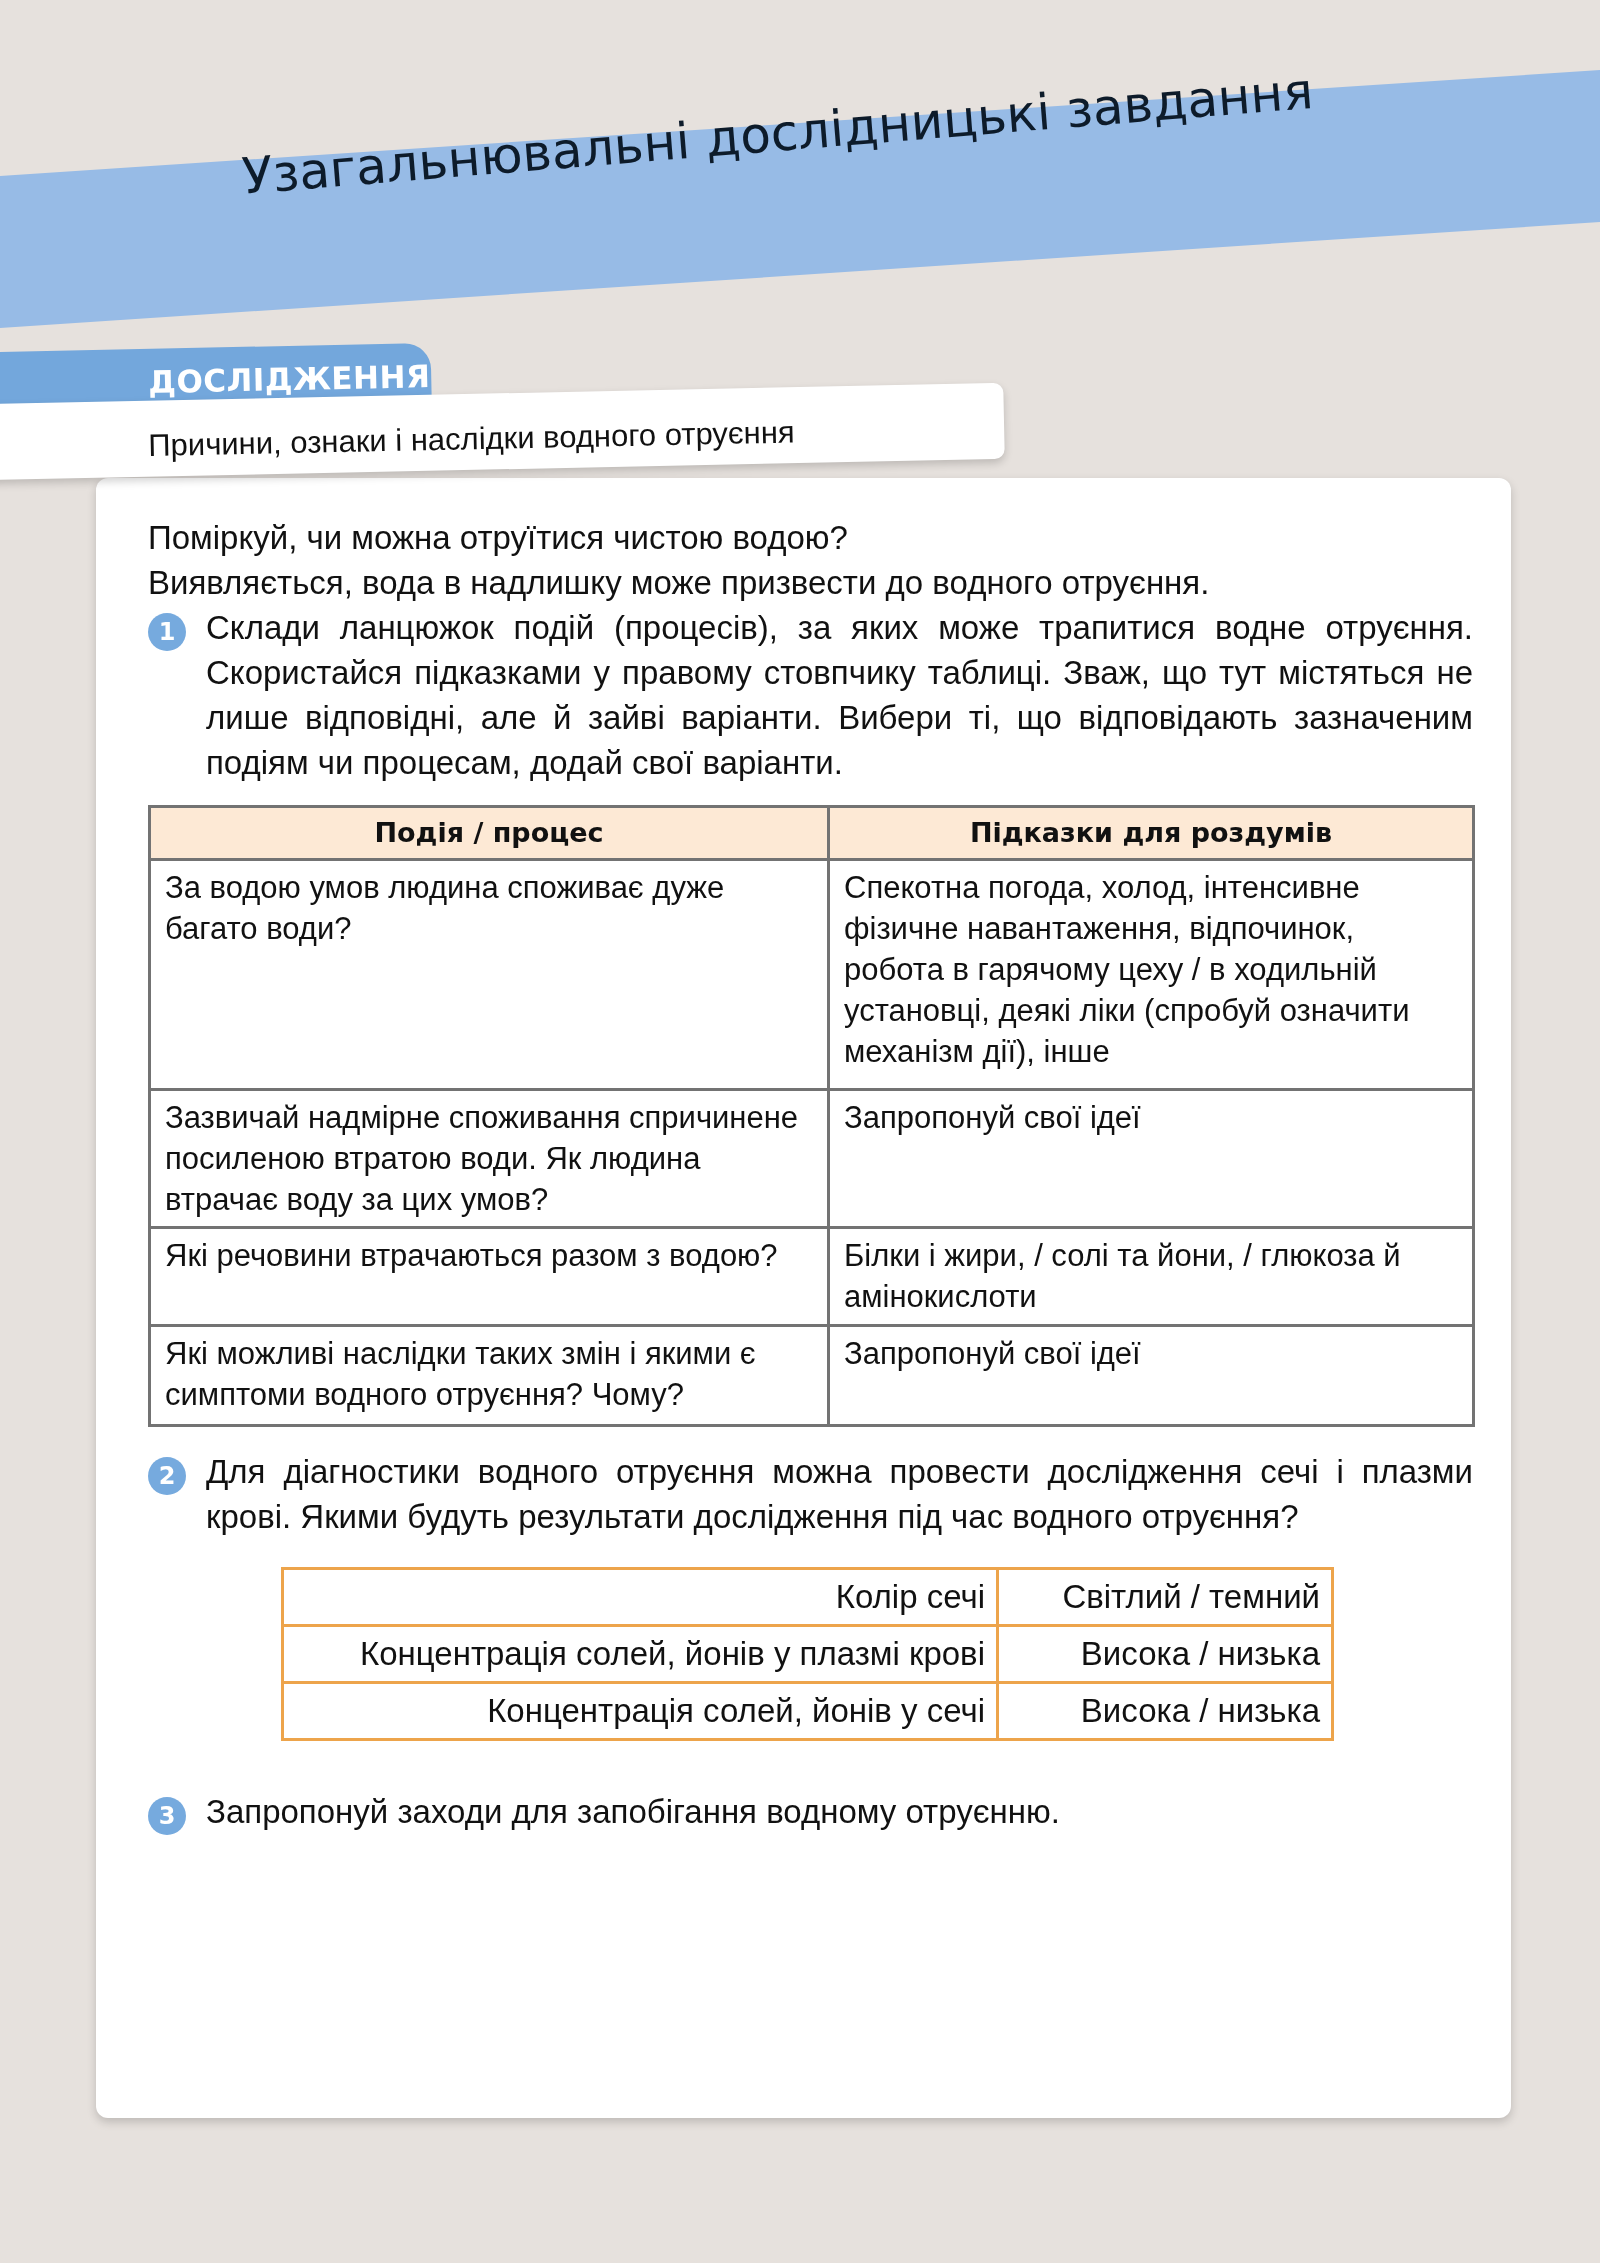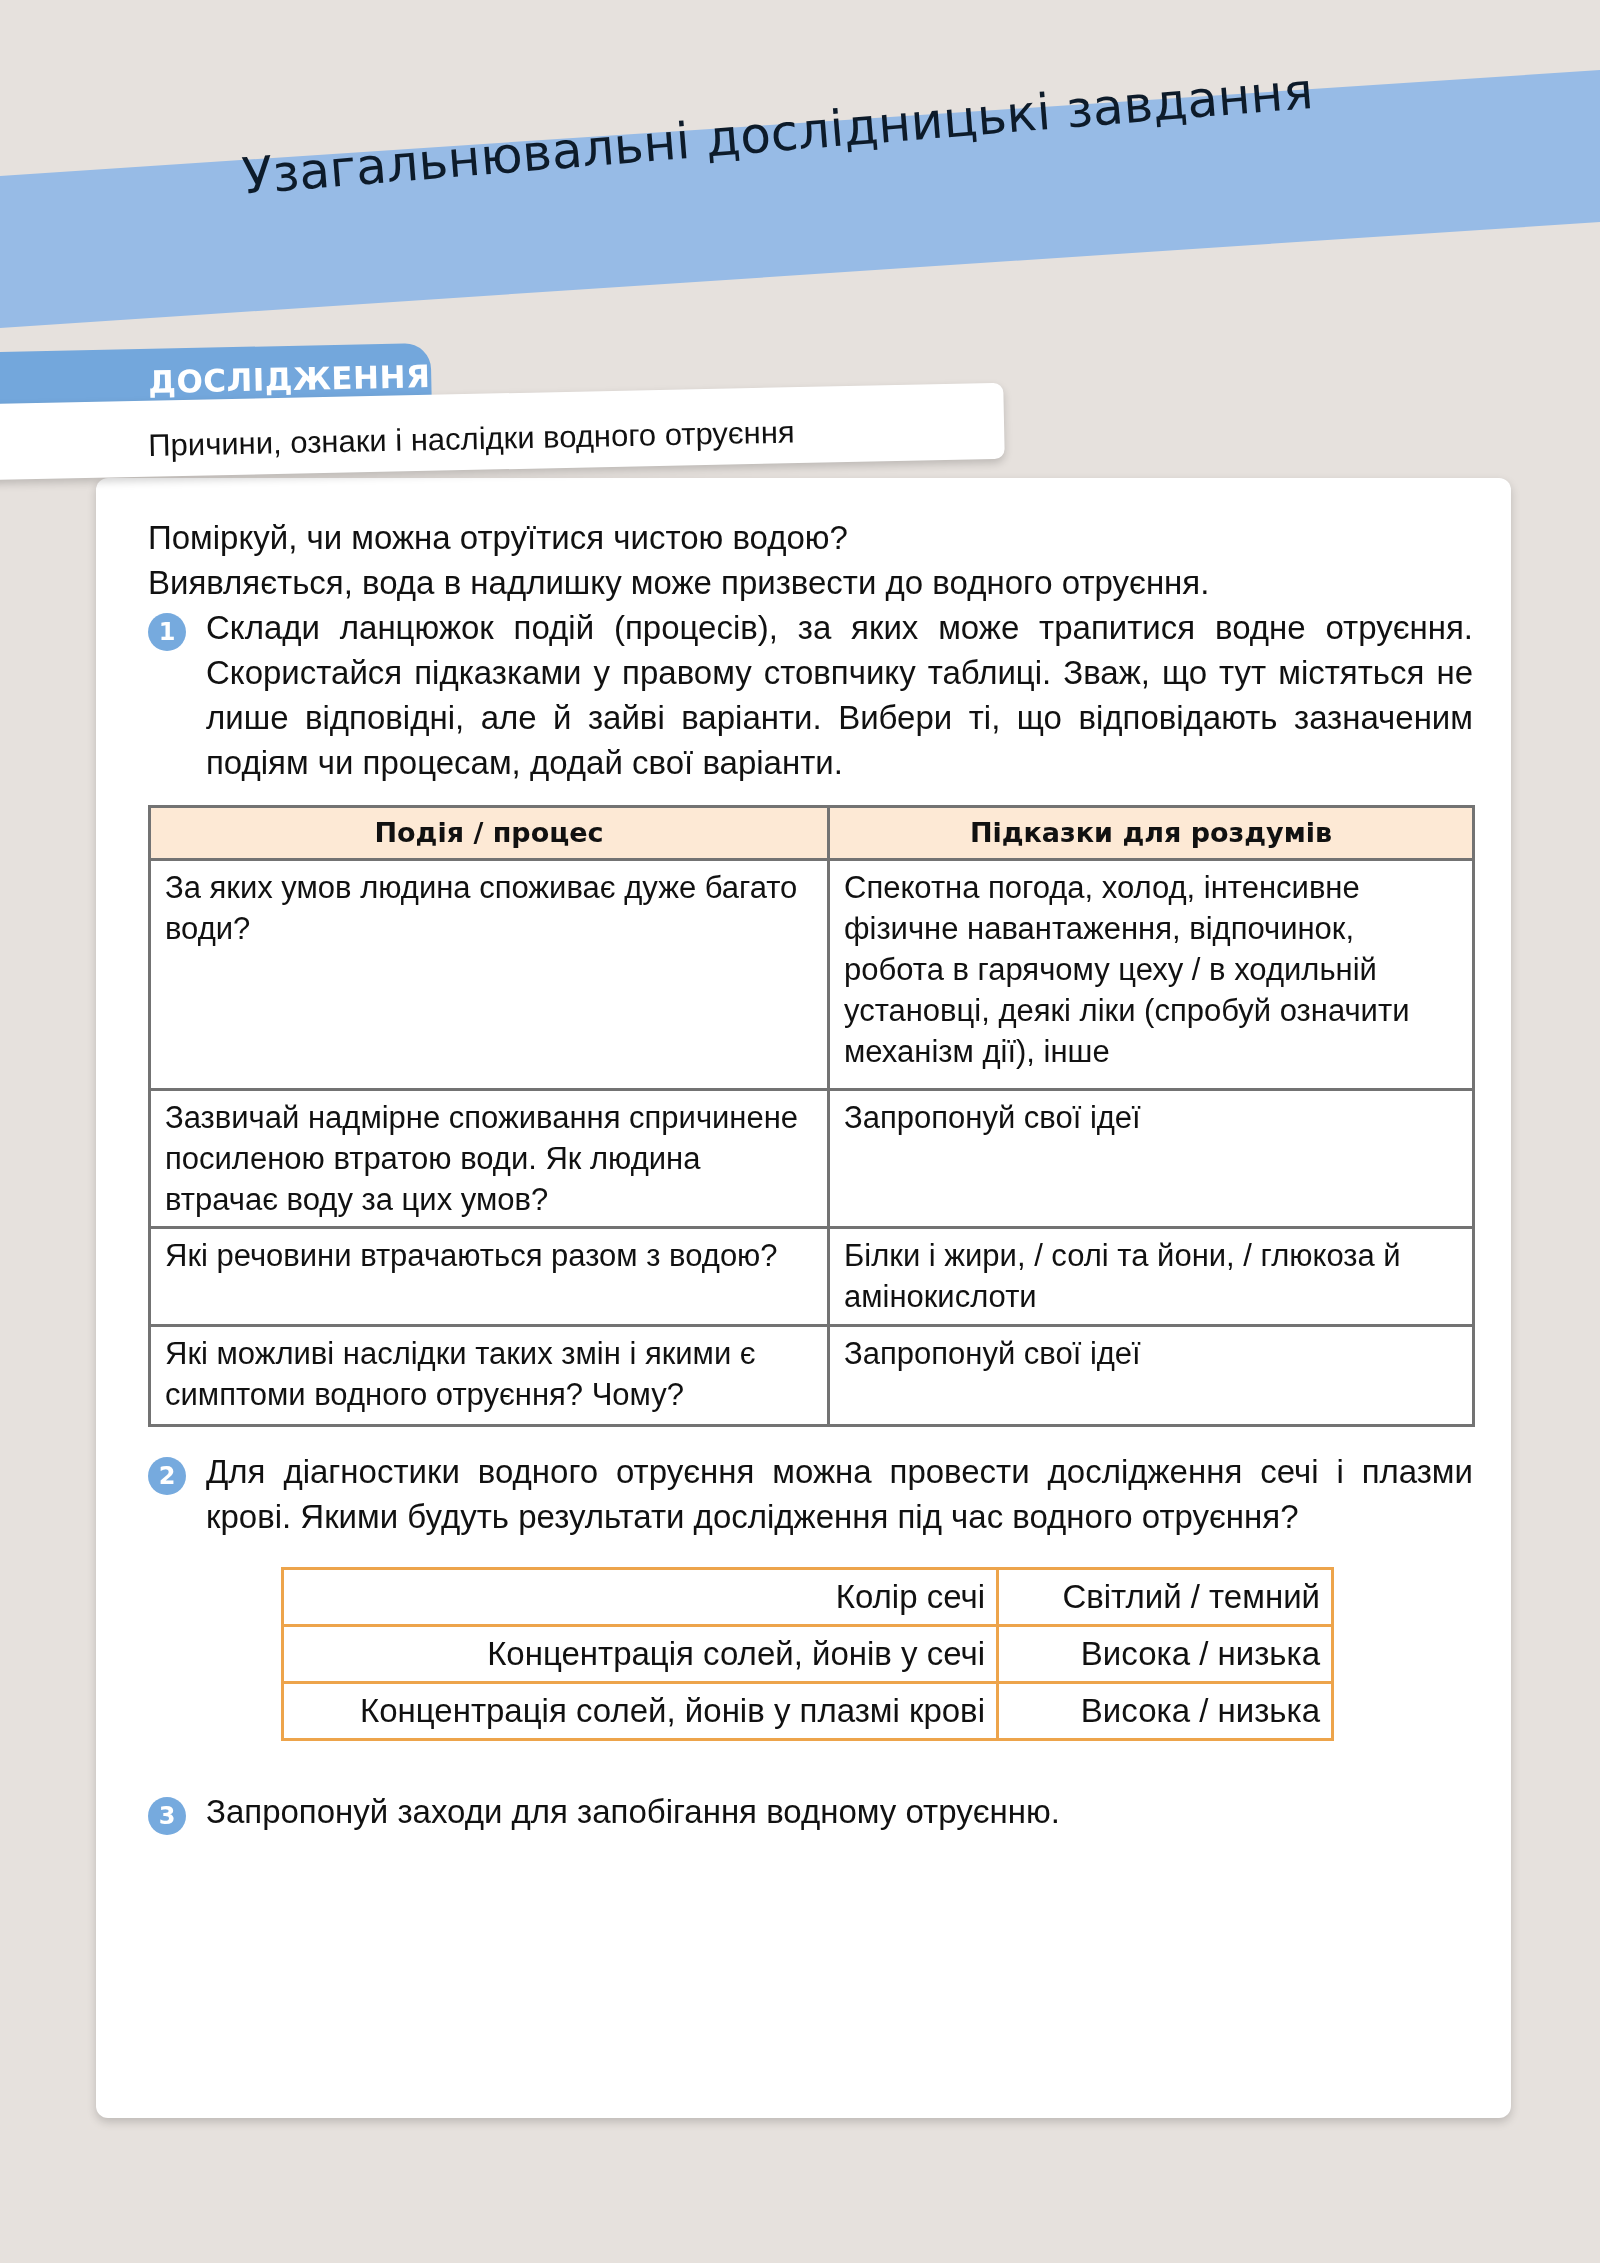--- a/index.html
+++ b/index.html
@@ -111,21 +111,21 @@
 
   <table class="t1">
     <thead>
       <tr>
         <th>Подія / процес</th>
         <th>Підказки для роздумів</th>
       </tr>
     </thead>
     <tbody>
       <tr class="r0">
-        <td class="c1">За яких умов людина споживає дуже багато води?</td>
+        <td class="c1">За водою умов людина споживає дуже багато води?</td>
         <td>Спекотна погода, холод, інтенсивне фізичне навантаження, відпочинок, робота в гарячому цеху / в ходильній установці, деякі ліки (спробуй означити механізм дії), інше</td>
       </tr>
       <tr class="r1">
         <td class="c1">Зазвичай надмірне споживання спричинене посиленою втратою води. Як людина втрачає воду за цих умов?</td>
         <td>Запропонуй свої ідеї</td>
       </tr>
       <tr class="r2">
         <td class="c1">Які речовини втрачаються разом з водою?</td>
         <td>Білки і жири, / солі та йони, / глюкоза й амінокислоти</td>
       </tr>
@@ -141,25 +141,25 @@
     <span>Для діагностики водного отруєння можна провести дослідження сечі і плазми крові. Якими будуть результати дослідження під час водного отруєння?</span>
   </div>
 
   <table class="t2">
     <tbody>
       <tr>
         <td class="a">Колір сечі</td>
         <td class="b">Світлий / темний</td>
       </tr>
       <tr>
-        <td class="a">Концентрація солей, йонів у сечі</td>
+        <td class="a">Концентрація солей, йонів у плазмі крові</td>
         <td class="b">Висока / низька</td>
       </tr>
       <tr>
-        <td class="a">Концентрація солей, йонів у плазмі крові</td>
+        <td class="a">Концентрація солей, йонів у сечі</td>
         <td class="b">Висока / низька</td>
       </tr>
     </tbody>
   </table>
 
   <div class="task task3">
     <span class="task-num">3</span>
     <span>Запропонуй заходи для запобігання водному отруєнню.</span>
   </div>
 </div>

